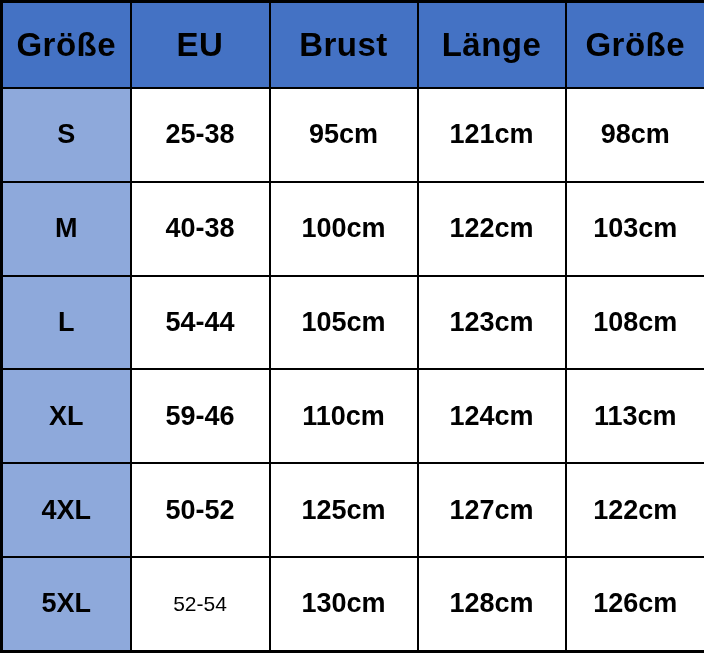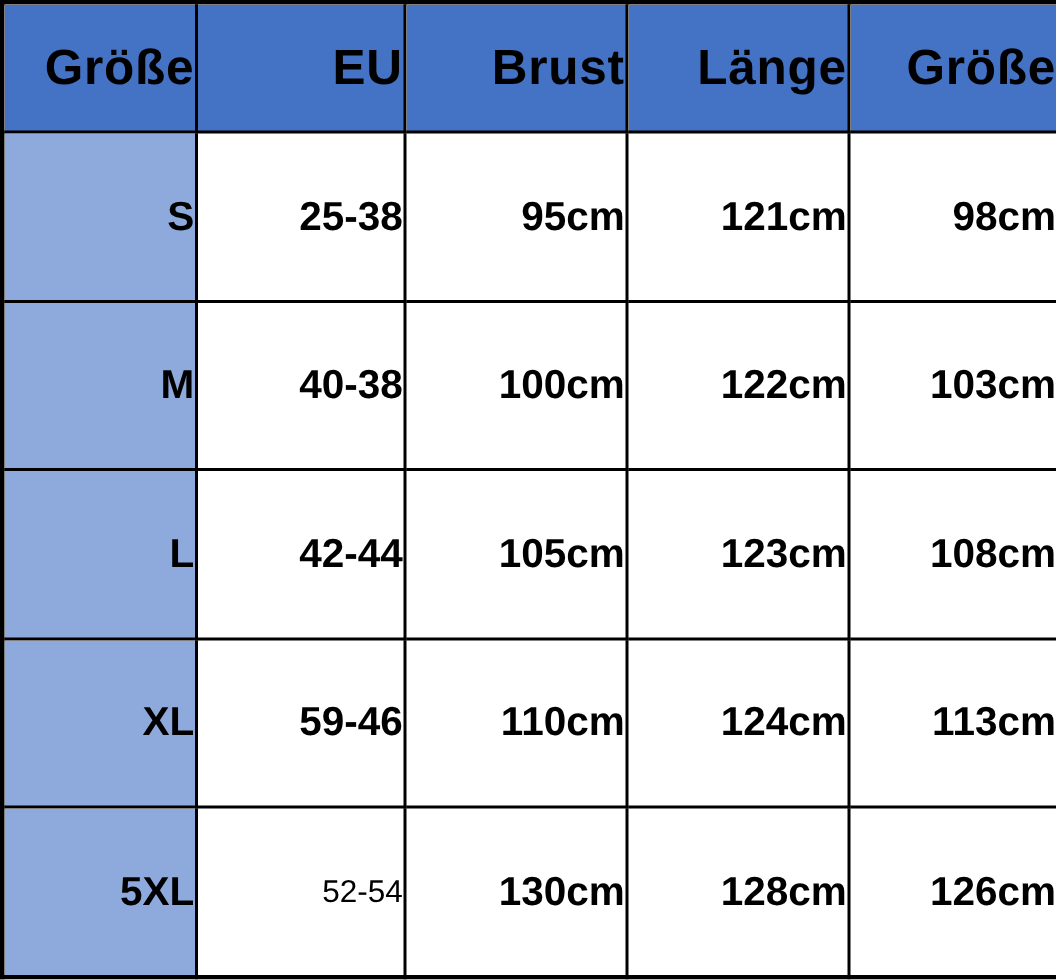--- a/index.html
+++ b/index.html
@@ -14,21 +14,21 @@
   }
   table.size-chart {
     width: 704px;
     height: 653px;
     border-collapse: collapse;
     table-layout: fixed;
     border: 3px solid var(--border, #000000);
   }
   th, td {
     border: 2px solid var(--border, #000000);
-    text-align: right;
+    text-align: center;
     vertical-align: middle;
     color: var(--text, #000000);
     padding: 0;
     overflow: hidden;
   }
   th {
     background: var(--header_bg, #4472C4);
     height: 84px;
     font-size: 33px;
     font-weight: 700;
@@ -78,33 +78,40 @@
     </tr>
     <tr>
       <td class="size">M</td>
       <td>40-38</td>
       <td>100cm</td>
       <td>122cm</td>
       <td>103cm</td>
     </tr>
     <tr>
       <td class="size">L</td>
-      <td>42-44</td>
+      <td>54-44</td>
       <td>105cm</td>
       <td>123cm</td>
       <td>108cm</td>
     </tr>
     <tr>
       <td class="size">XL</td>
       <td>59-46</td>
       <td>110cm</td>
       <td>124cm</td>
       <td>113cm</td>
     </tr>
     <tr>
+      <td class="size">4XL</td>
+      <td>50-52</td>
+      <td>125cm</td>
+      <td>127cm</td>
+      <td>122cm</td>
+    </tr>
+    <tr>
       <td class="size">5XL</td>
       <td class="small">52-54</td>
       <td>130cm</td>
       <td>128cm</td>
       <td>126cm</td>
     </tr>
   </tbody>
 </table>
 
 </body></html>

